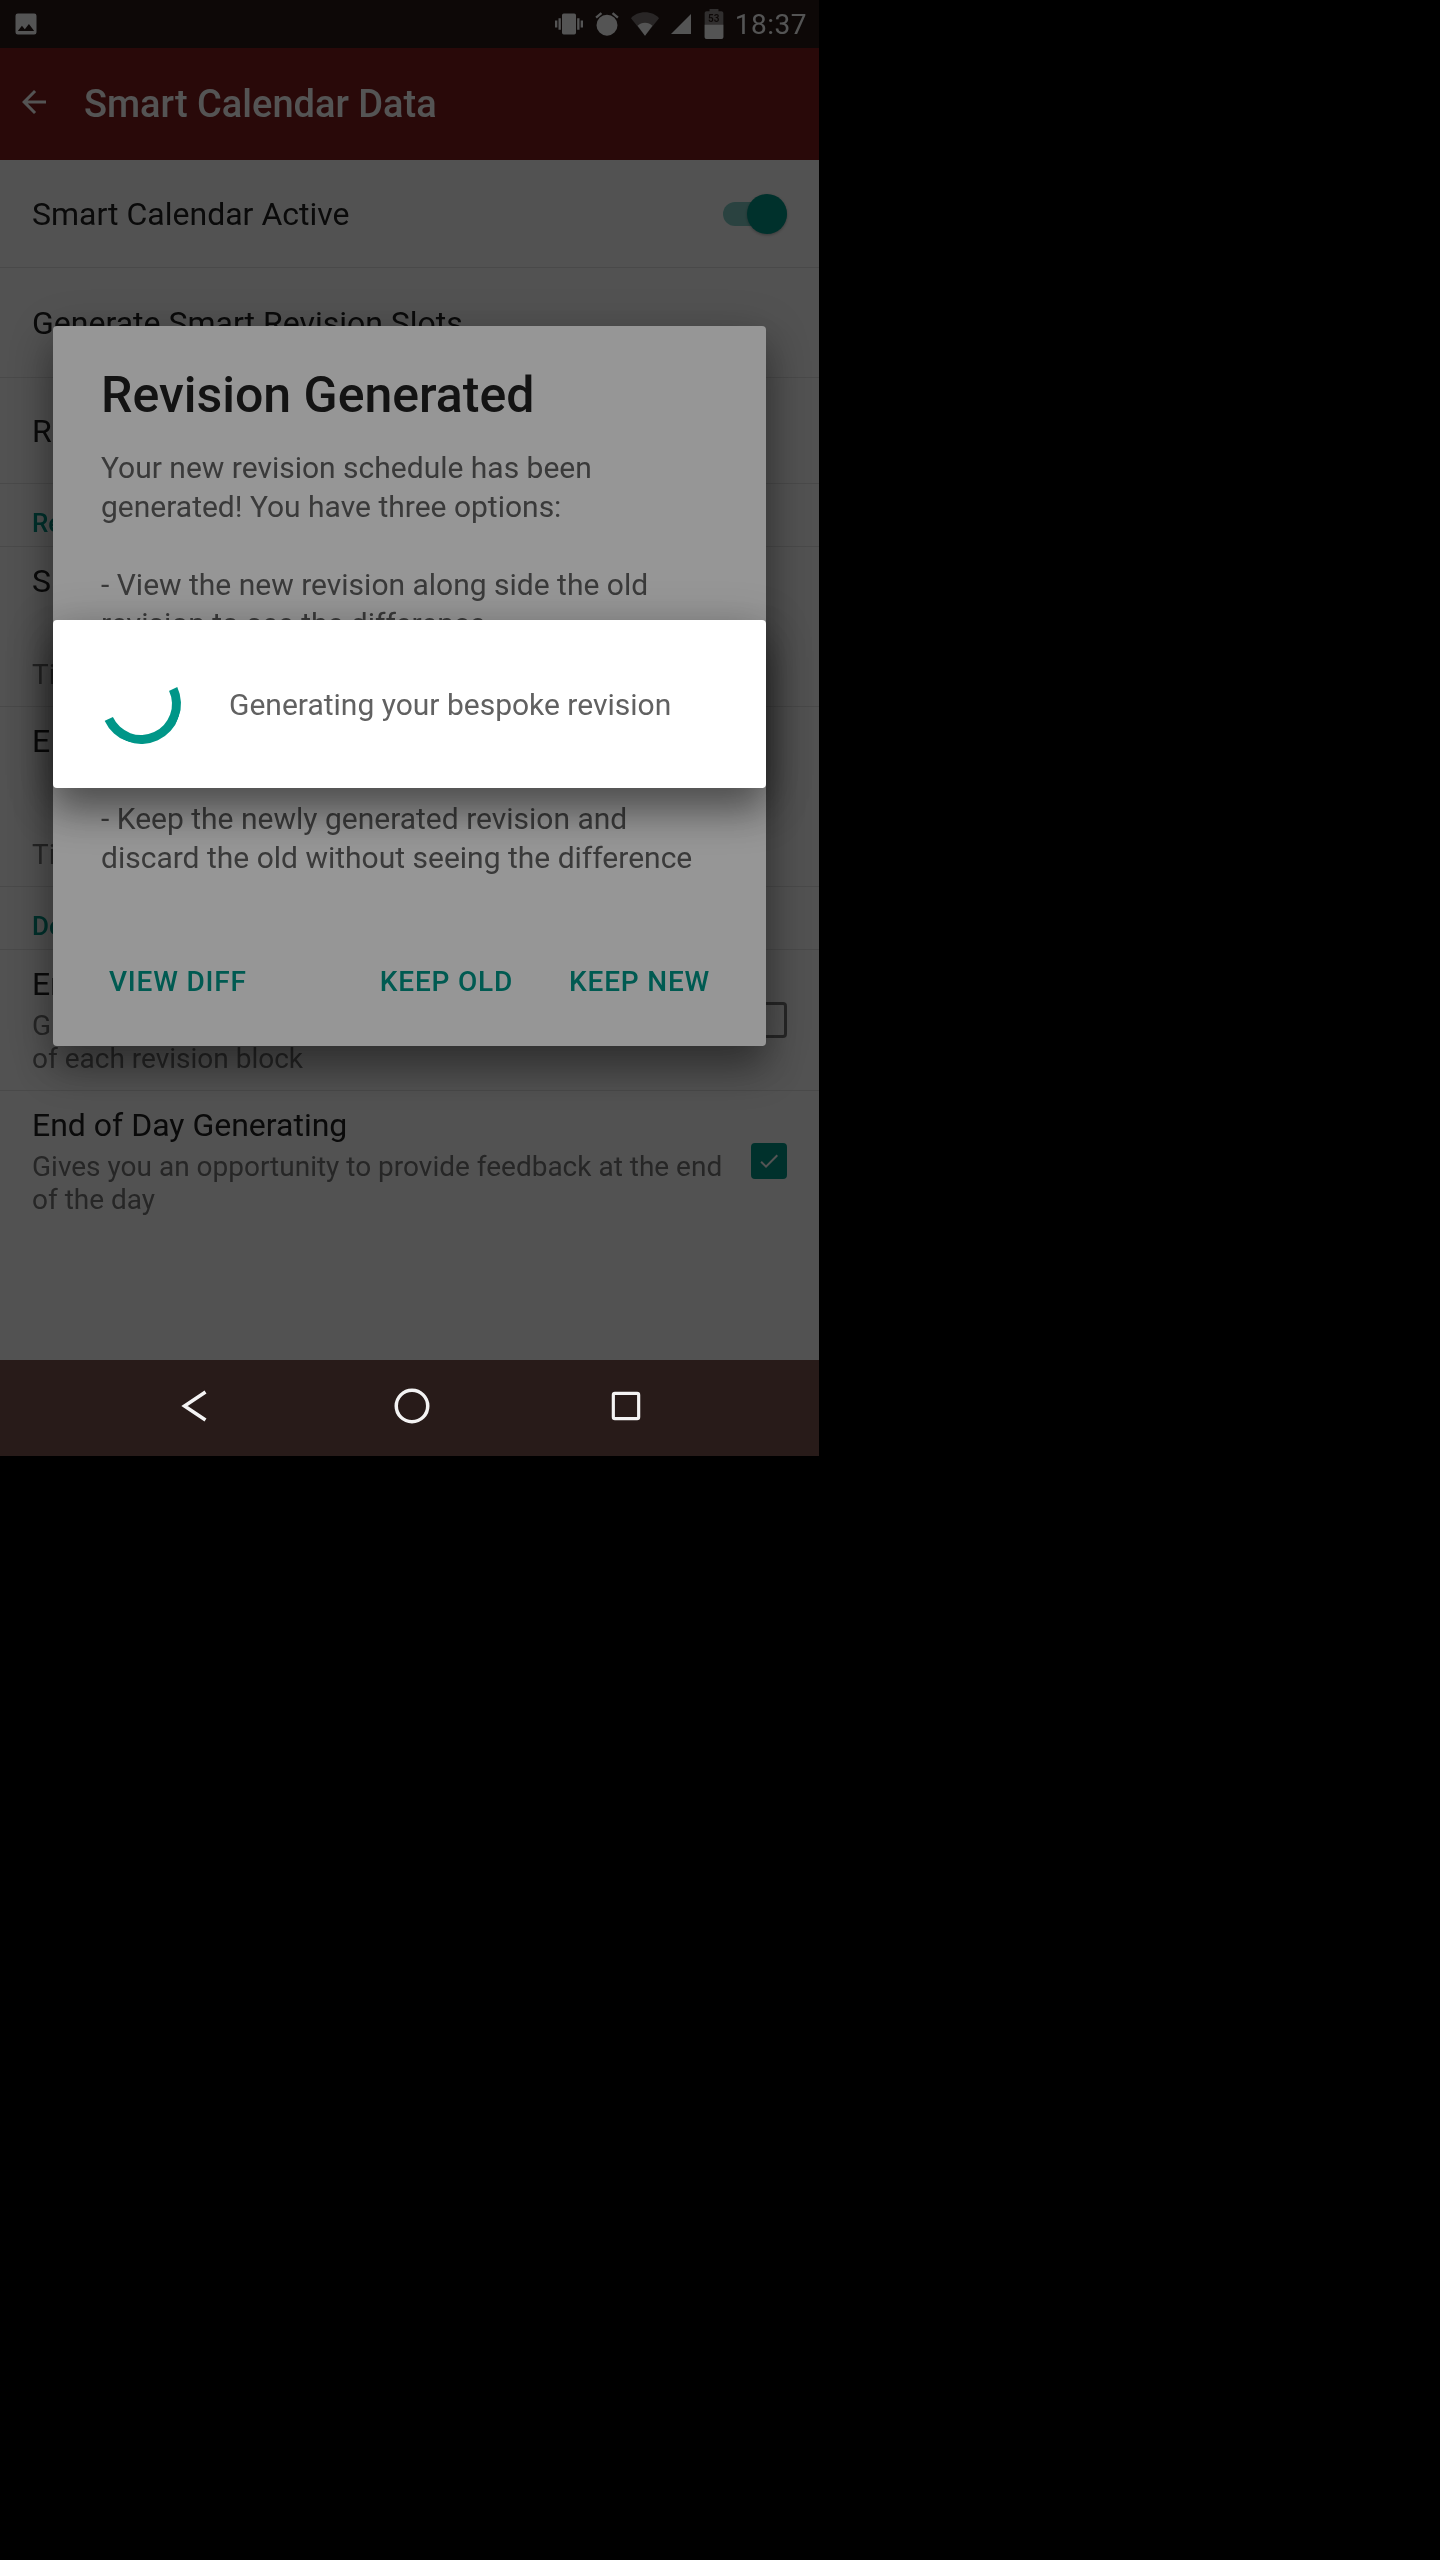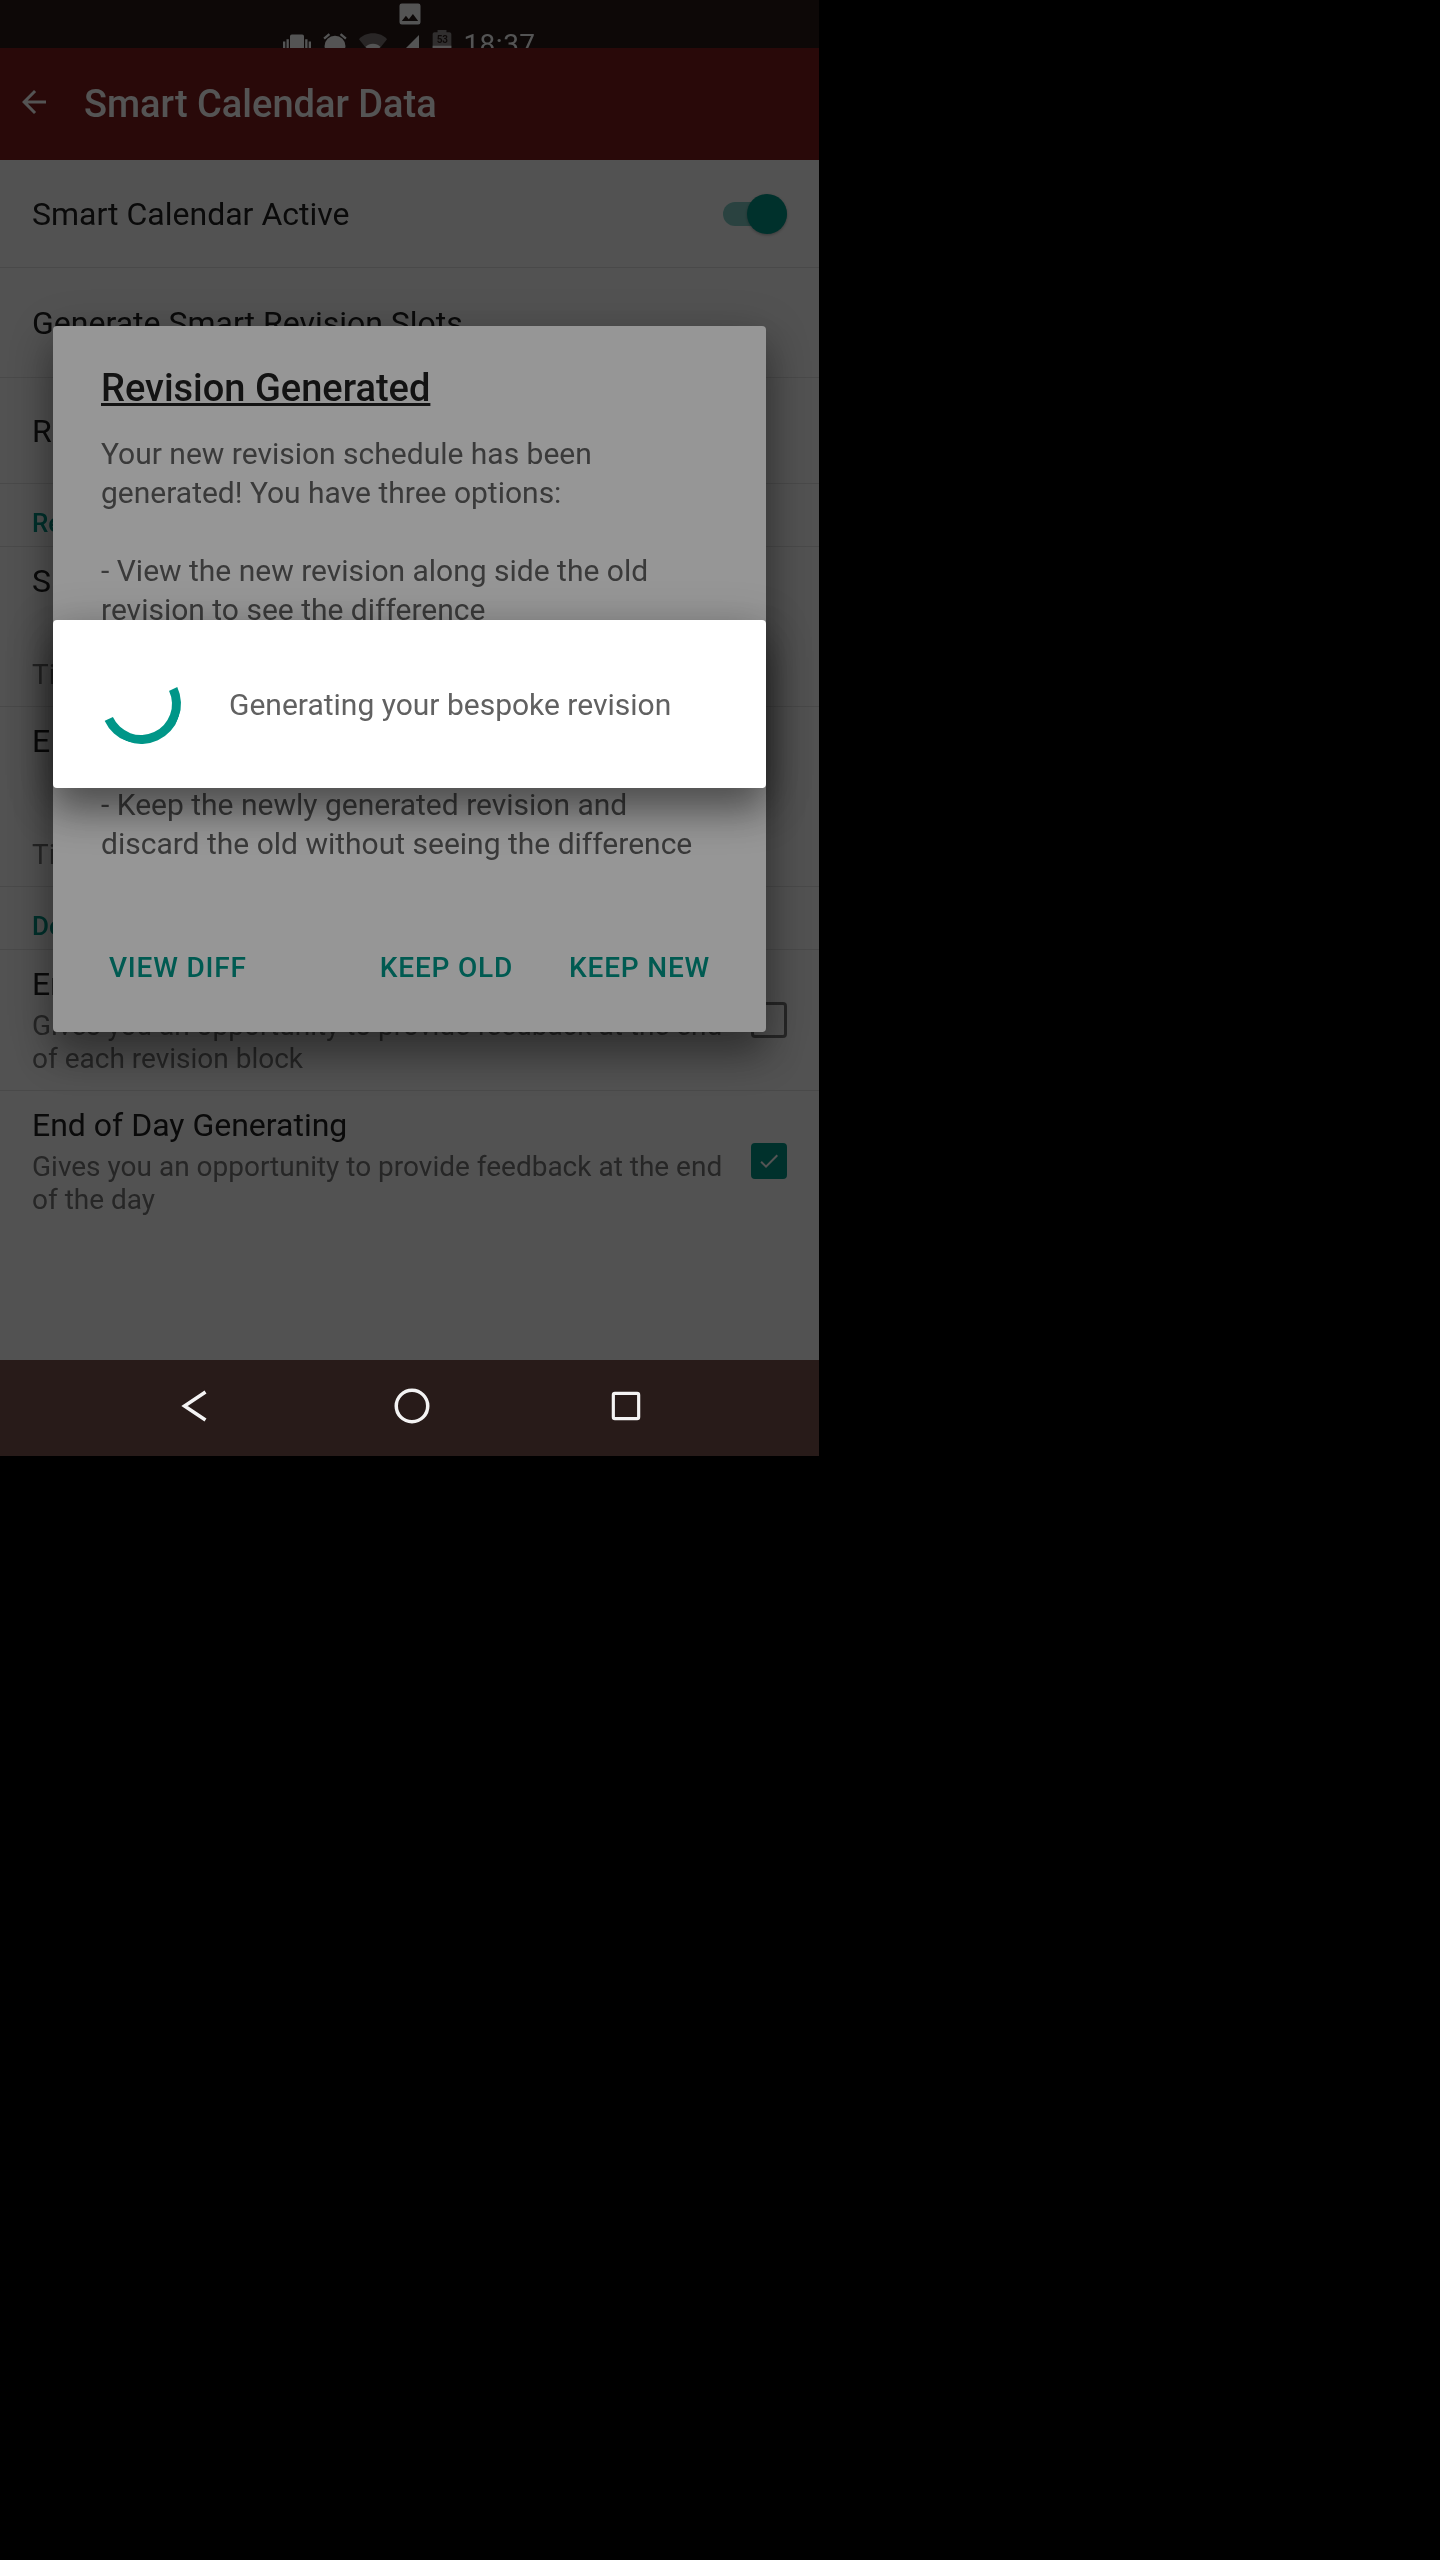--- a/index.html
+++ b/index.html
@@ -1,21 +1,21 @@
 <!DOCTYPE html>
 <html><head>
   <meta charset="utf-8">
   <style>
     * { margin: 0; padding: 0; box-sizing: border-box; font-family: 'Roboto', 'Helvetica Neue', Arial, sans-serif; }
     html, body { width: 819px; height: 1456px; overflow: hidden; background: #000; }
 
     .screen { position: relative; width: 819px; height: 1456px; background: #fafafa; }
 
     
-    .status-bar { position: absolute; top: 0; left: 0; right: 0; height: 48px; background: #281b19; display: flex; align-items: center; justify-content: space-between; padding: 0 12px; color: #fff; flex-direction: column; }
+    .status-bar { position: absolute; top: 0; left: 0; right: 0; height: 48px; background: #281b19; display: flex; align-items: center; justify-content: space-between; padding: 0 12px; color: #fff; }
     .status-left { display: flex; align-items: center; gap: 10px; }
     .status-right { display: flex; align-items: center; gap: 10px; }
     .status-time { font-size: 28px; font-weight: 400; letter-spacing: 0.5px; }
     .status-bar svg { display: block; }
 
     
     .app-bar { position: absolute; top: 48px; left: 0; right: 0; height: 112px; background: #7f1d1d; display: flex; align-items: center; padding: 0 16px; gap: 32px; }
     .app-bar-title { color: #fff; font-size: 38px; font-weight: 500; }
 
     
@@ -34,21 +34,21 @@
 
     .checkbox { width: 36px; height: 36px; border: 3px solid #0b7e72; border-radius: 4px; display: flex; align-items: center; justify-content: center; }
     .checkbox.checked { background: #009688; border-color: #009688; }
     .checkbox.checked svg { display: block; }
     .checkbox svg { display: none; }
     .checkbox.unchecked { border-color: #777; }
 
     
     .scrim1 { position: absolute; inset: 0; background: rgba(0,0,0,0.45); }
     .dialog1 { position: absolute; left: 53px; right: 53px; top: 326px; background: #fafafa; border-radius: 4px; box-shadow: 0 24px 38px rgba(0,0,0,.30), 0 9px 46px rgba(0,0,0,.22); padding: 40px 48px 20px; }
-    .dialog1-title { font-size: 38px; font-weight: 500; color: #212121; margin-bottom: 24px; text-decoration: underline; }
+    .dialog1-title { font-size: 50px; font-weight: 500; color: #212121; margin-bottom: 24px; }
     .dialog1-body { font-size: 30px; line-height: 1.30; color: #616161; white-space: pre-line; }
     .dialog1-actions { display: flex; justify-content: flex-start; gap: 40px; margin-top: 72px; padding-bottom: 12px; }
     .dialog1-actions .spacer { flex: 1; }
     .dlg-btn { font-size: 28px; font-weight: 500; color: #009688; letter-spacing: 0.8px; padding: 16px 8px; background: none; border: none; cursor: pointer; }
 
     
     .scrim2 { position: absolute; inset: 0; background: rgba(0,0,0,0.40); }
     .dialog2 { position: absolute; left: 53px; right: 53px; top: 620px; background: #ffffff; border-radius: 4px; box-shadow: 0 24px 38px rgba(0,0,0,.35), 0 9px 46px rgba(0,0,0,.25); padding: 44px 48px; display: flex; align-items: center; gap: 48px; }
     .dialog2-text { font-size: 30px; color: #616161; }
     .spinner { width: 80px; height: 80px; border: 9px solid transparent; border-top-color: #009688; border-left-color: #009688; border-radius: 50%; transform: rotate(200deg); }

